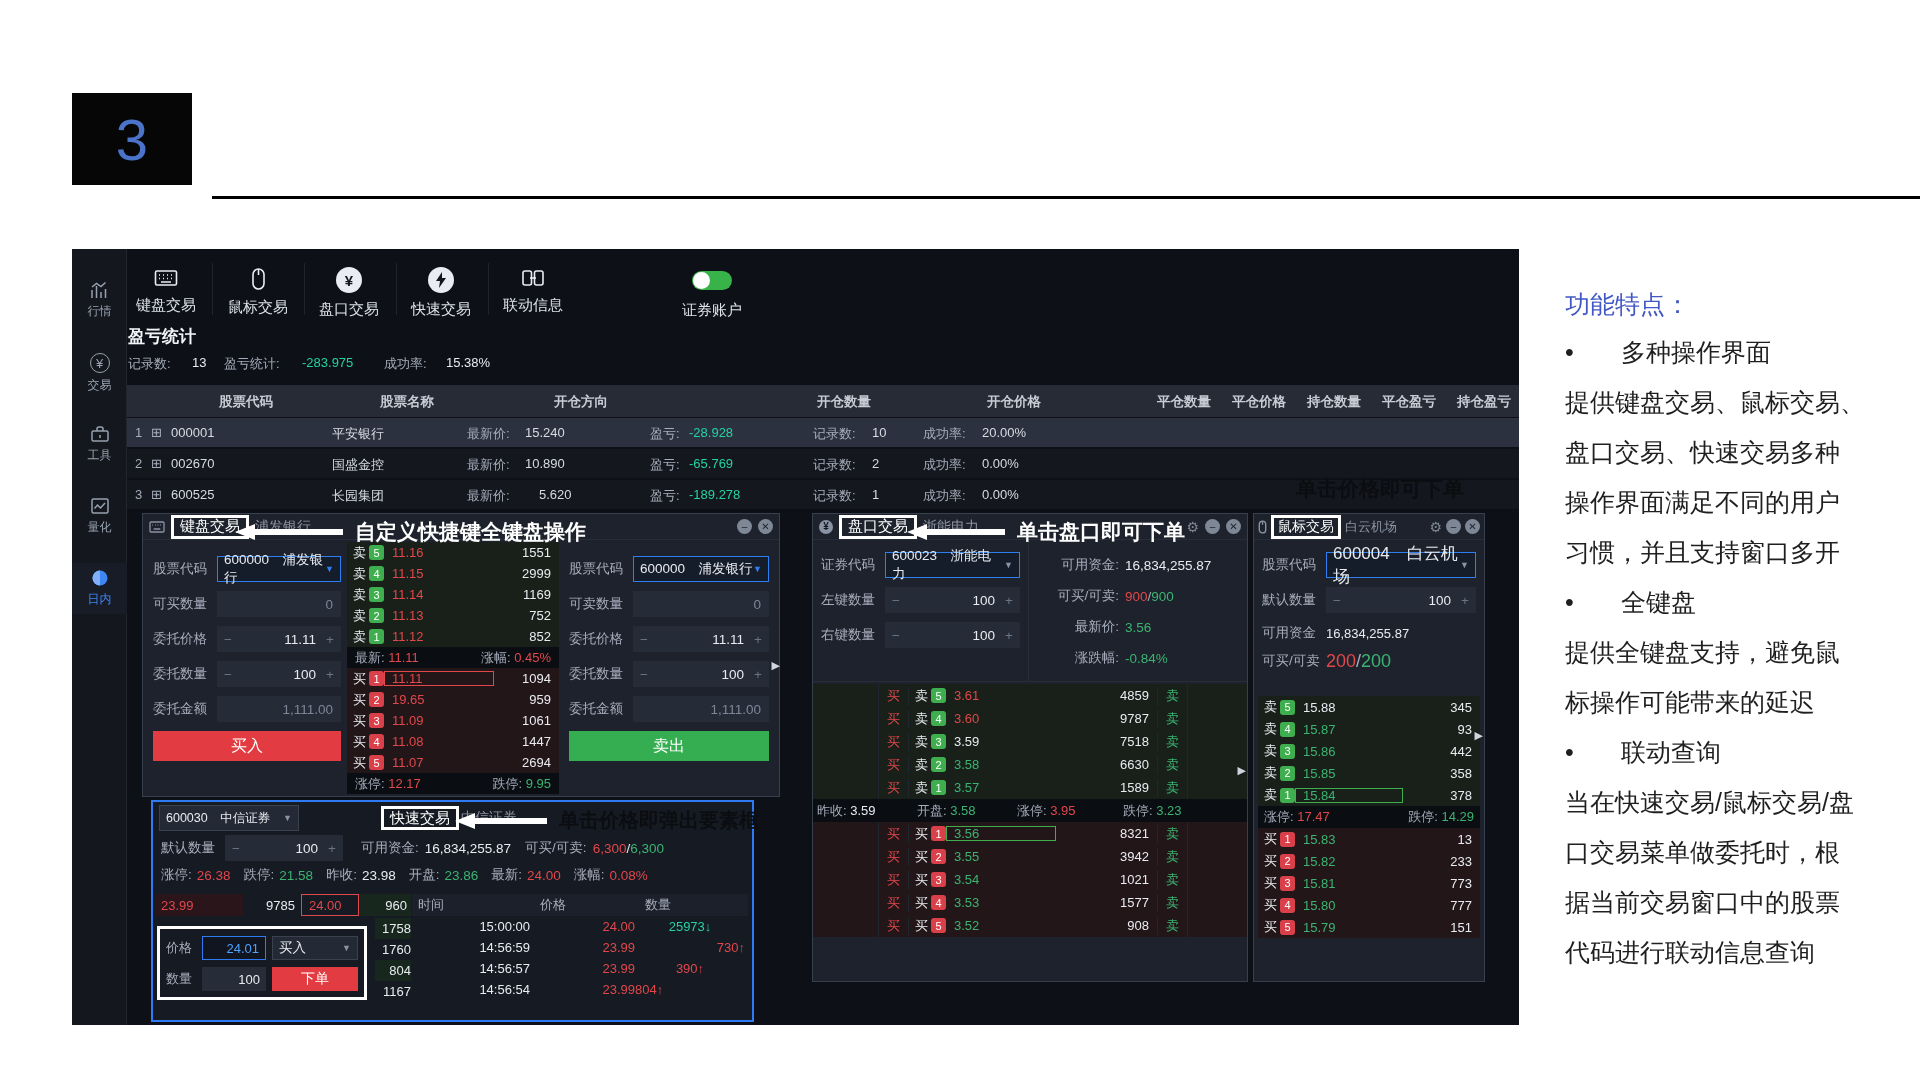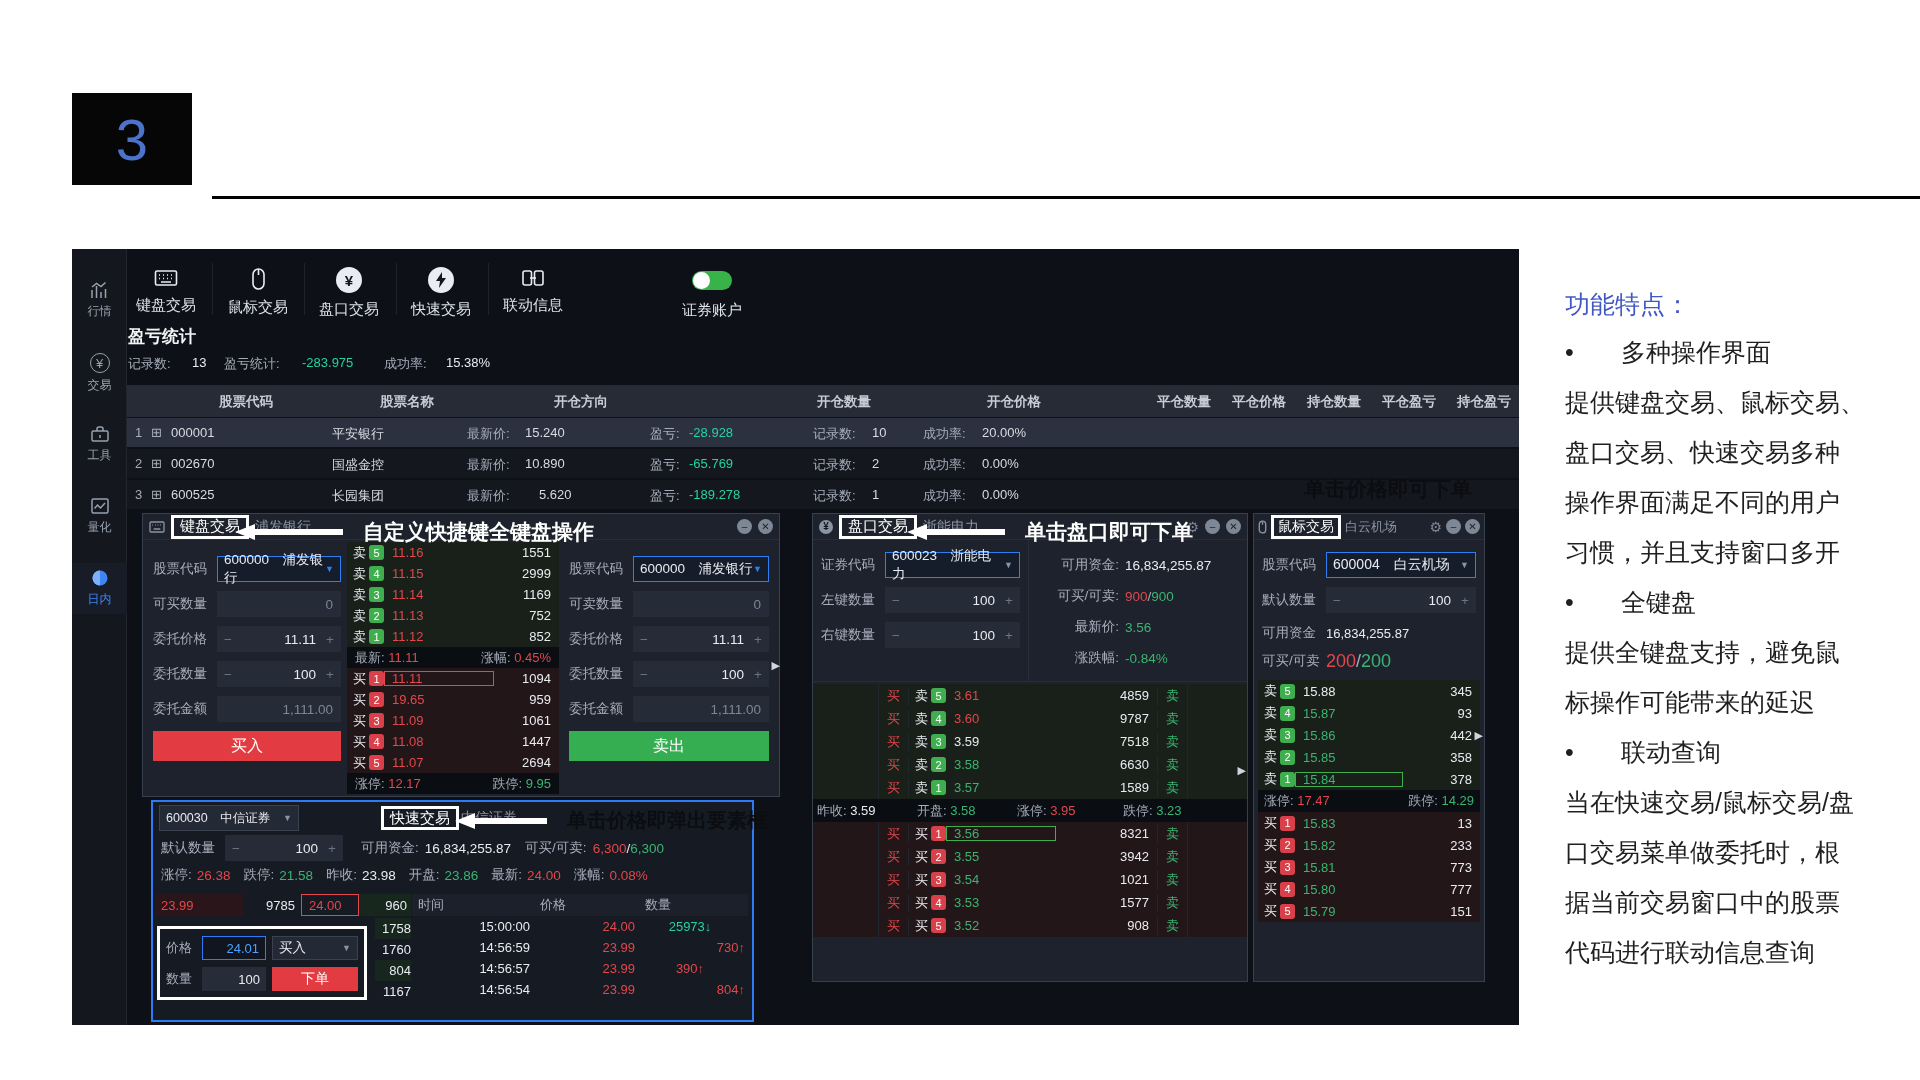--- a/index.html
+++ b/index.html
@@ -39,21 +39,21 @@
   .panel{position:absolute;background:#1d222c;border:1px solid #39404d}
   .tbar{height:26px;border-bottom:1px solid #272e3a;display:flex;align-items:center;padding:0 6px;gap:6px;position:relative}
   .tag{border:3px solid #fff;color:#fff;font-size:15px;padding:0 6px;height:24px;display:flex;align-items:center;background:transparent;z-index:3}
   .tstock{color:#8b93a2;font-size:14px}
   .winic{width:15px;height:15px;border-radius:50%;background:#7e8795;color:#20252e;font-size:10px;display:flex;align-items:center;justify-content:center;cursor:pointer}
   .gear{color:#7e8795;font-size:14px;cursor:pointer}
   .wins{margin-left:auto;display:flex;gap:6px;align-items:center}
   .annot{position:absolute;display:flex;align-items:center;z-index:5}
   .ahead{width:0;height:0;border-top:8px solid transparent;border-bottom:8px solid transparent;border-right:20px solid #fff}
   .abar{height:6px;background:#fff}
-  .atxt{font-weight:bold;font-size:21px;color:#fff;white-space:nowrap;margin-left:20px}
+  .atxt{font-weight:bold;font-size:21px;color:#fff;white-space:nowrap;margin-left:12px}
   .atxt.dark{color:#0c0d10}
   
   .frow{display:flex;align-items:center;height:26px;margin-bottom:9px}
   .flabel{width:64px;color:#a6adbb;font-size:13.5px;flex:none}
   .drop{flex:1;display:flex;align-items:center;justify-content:space-between;border:1px solid #2e7ff2;background:#161d2a;height:26px;padding:0 6px;color:#e8ebf0;font-size:13.5px;cursor:pointer}
   .drop.plain{border:1px solid #3a4250;background:#232935}
   .caret{color:#8a93a3;font-size:9px}
   .inp{flex:1;background:#252b37;height:26px;display:flex;align-items:center;justify-content:flex-end;padding:0 8px;color:#7d8697;font-size:13.5px}
   .step{flex:1;background:#252b37;height:26px;display:flex;align-items:center;padding:0 7px;color:#e8ebf0;font-size:13.5px}
   .step .sgn{color:#6b7584;cursor:pointer}
@@ -608,37 +608,37 @@
         <span class="wins" style="gap:4px">
           <span class="gear">⚙</span>
           <span class="winic">–</span>
           <span class="winic">✕</span>
         </span>
       </div>
       <div style="padding:12px 8px 0 8px">
         <div class="frow">
             <span class="flabel">股票代码</span>
           <span class="drop">
-              <span style="font-size:14px">600004　白云机场</span>
+              <span style="font-size:17px">600004　白云机场</span>
               <span class="caret">▼</span>
             </span>
           </div>
         <div class="frow">
             <span class="flabel">默认数量</span>
           <span class="step">
               <span class="sgn">−</span>
               <span class="sv">100</span>
               <span class="sgn">+</span>
             </span>
           </div>
         <div class="frow" style="height:22px;margin-bottom:6px">
             <span class="flabel">可用资金</span>
           <span class="w" style="font-size:13px">16,834,255.87</span>
           </div>
-        <div class="frow" style="height:22px;margin-bottom:4px">
+        <div class="frow" style="height:22px;margin-bottom:20px">
             <span class="flabel">可买/可卖</span>
           <span style="font-size:18px"><span class="r">200</span><span class="gy">/</span><span class="g">200</span></span>
           </div>
       </div>
       <div style="padding:4px 4px 0 4px">
         <div class="b3row sellrow">
             <span class="bt">卖</span>
             <span class="bn bns">5</span>
             <span class="bp w">15.88</span>
             <span class="bq">345</span>
@@ -793,21 +793,21 @@
           <span class="r" style="width:110px;text-align:right"><span>730</span><span>↑</span></span>
         </div>
         <div style="display:flex;height:21px;align-items:center">
           <span class="w" style="width:118px;text-align:right">14:56:57</span>
           <span class="r" style="width:105px;text-align:right">23.99</span>
           <span class="r" style="width:110px;text-align:center"><span>390</span><span>↑</span></span>
         </div>
         <div style="display:flex;height:21px;align-items:center">
           <span class="w" style="width:118px;text-align:right">14:56:54</span>
           <span class="r" style="width:105px;text-align:right">23.99</span>
-          <span class="r" style="width:110px;text-align:right"><span>804</span><span>↑</span></span>
+          <span class="r" style="width:110px;text-align:left"><span>804</span><span>↑</span></span>
         </div>
       </div>
     </div>
 
   </div>
 
   <div class="abs feat-title">功能特点：</div>
   <div class="fline" style="top:336px"><span class="bch">•</span><span>多种操作界面</span></div>
   <div class="fline" style="top:386px"><span>提供键盘交易、鼠标交易、</span></div>
   <div class="fline" style="top:436px"><span>盘口交易、快速交易多种</span></div>

